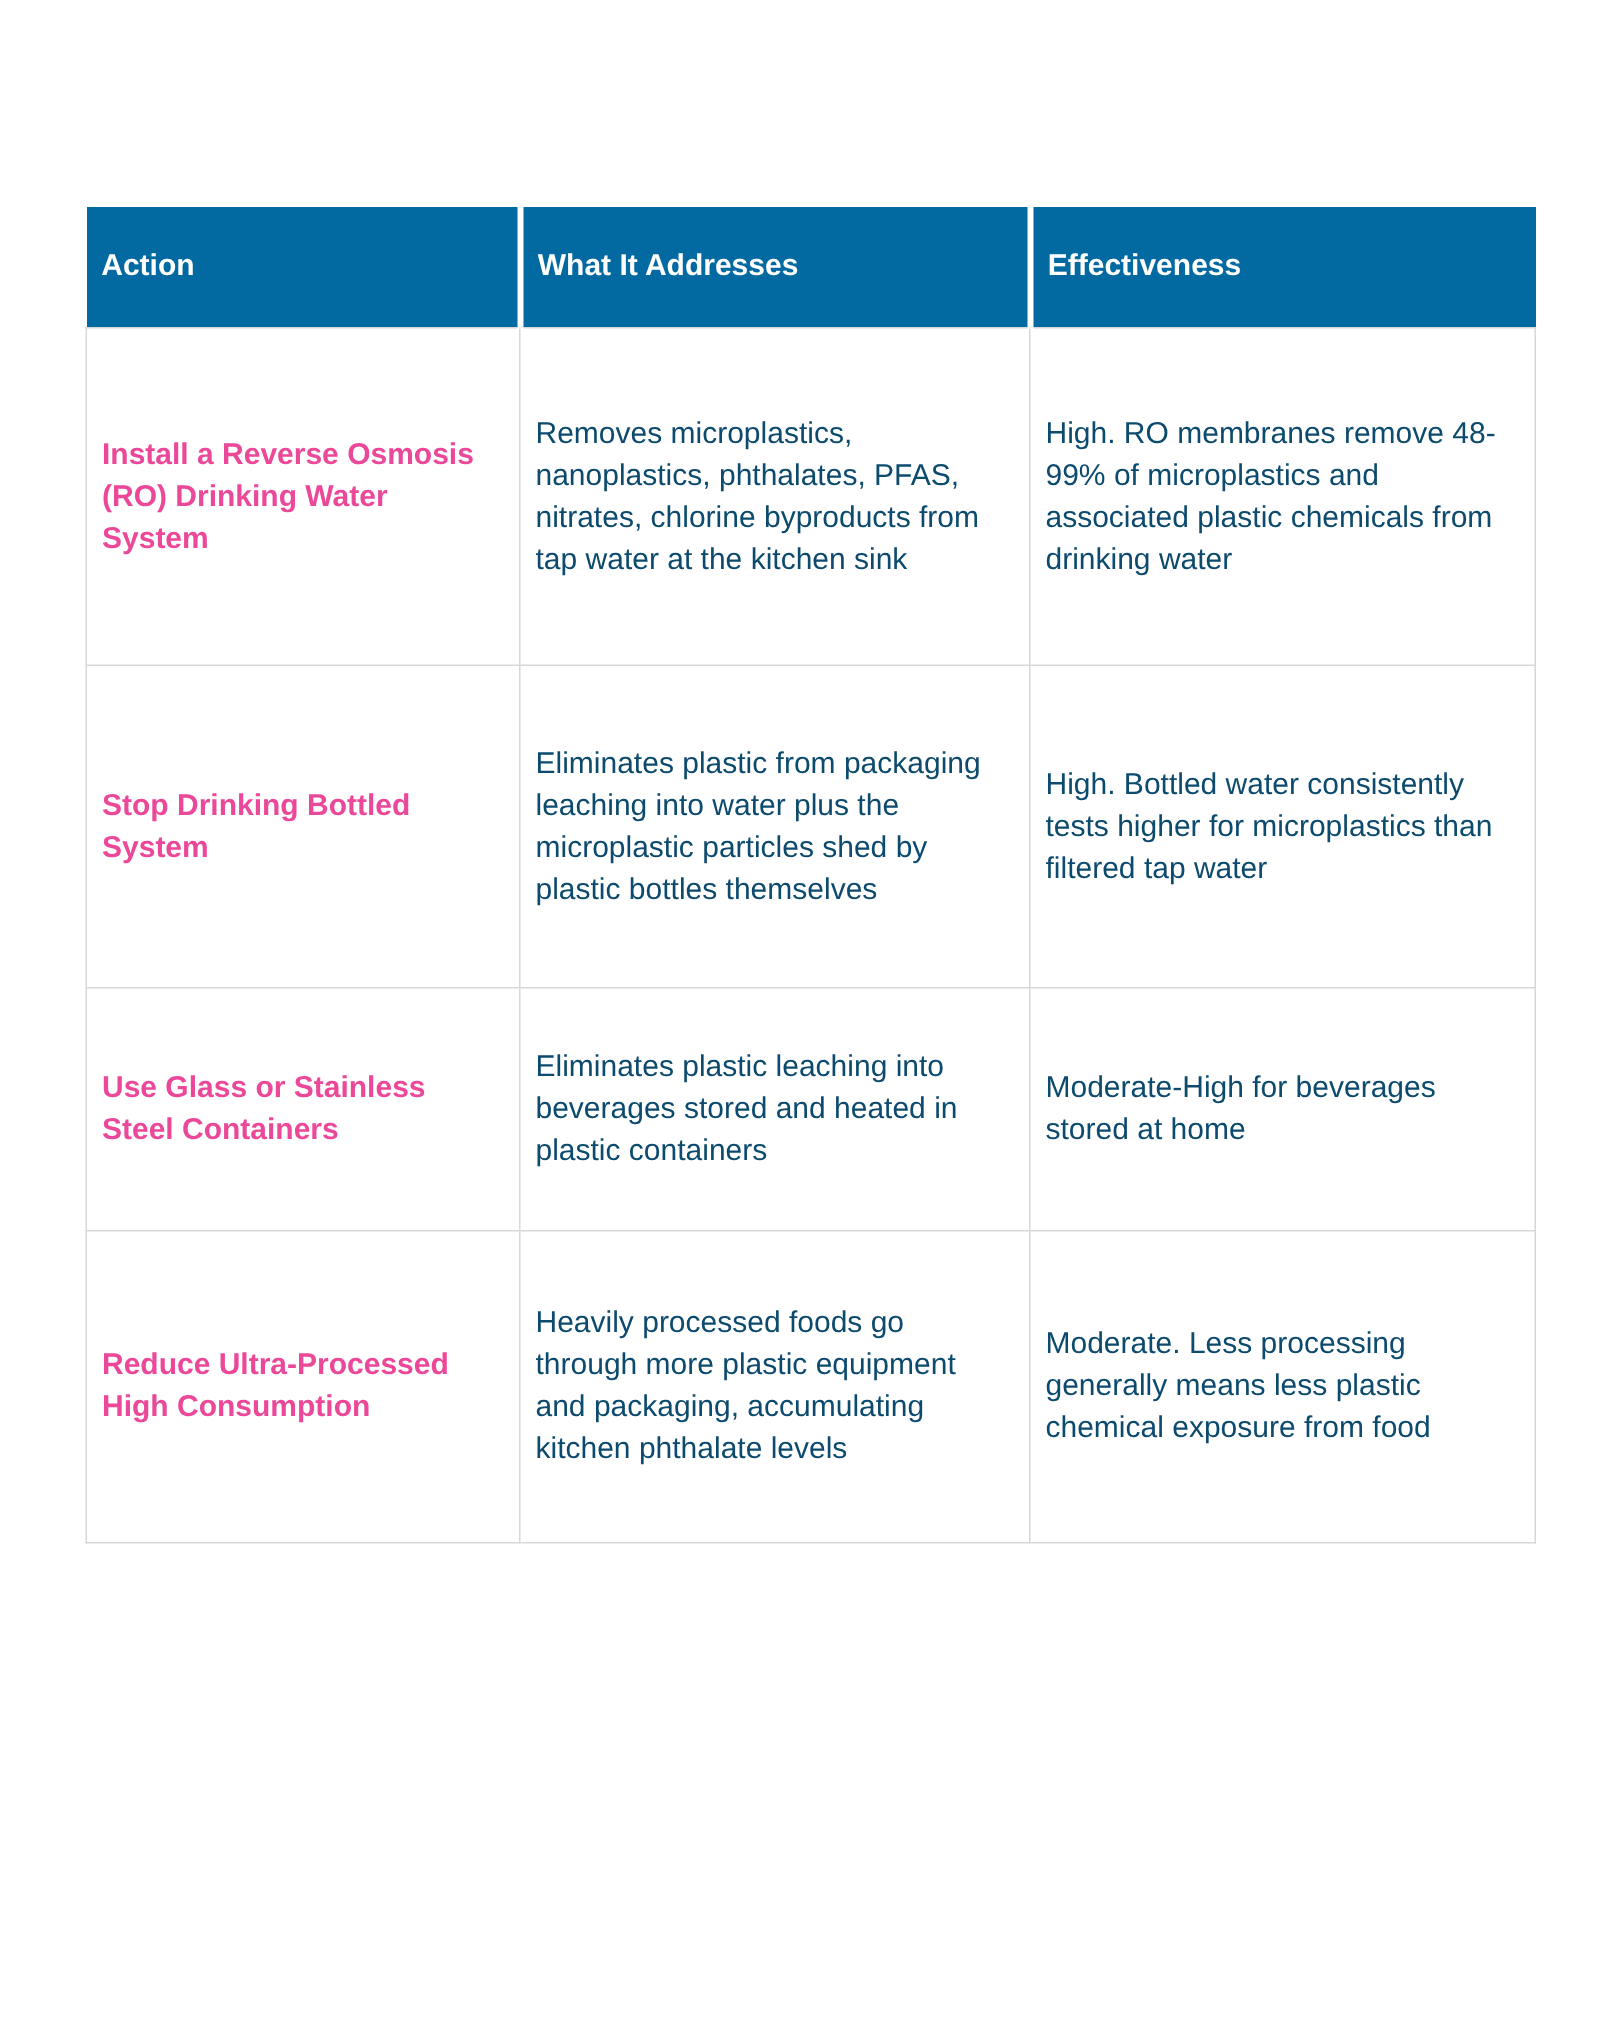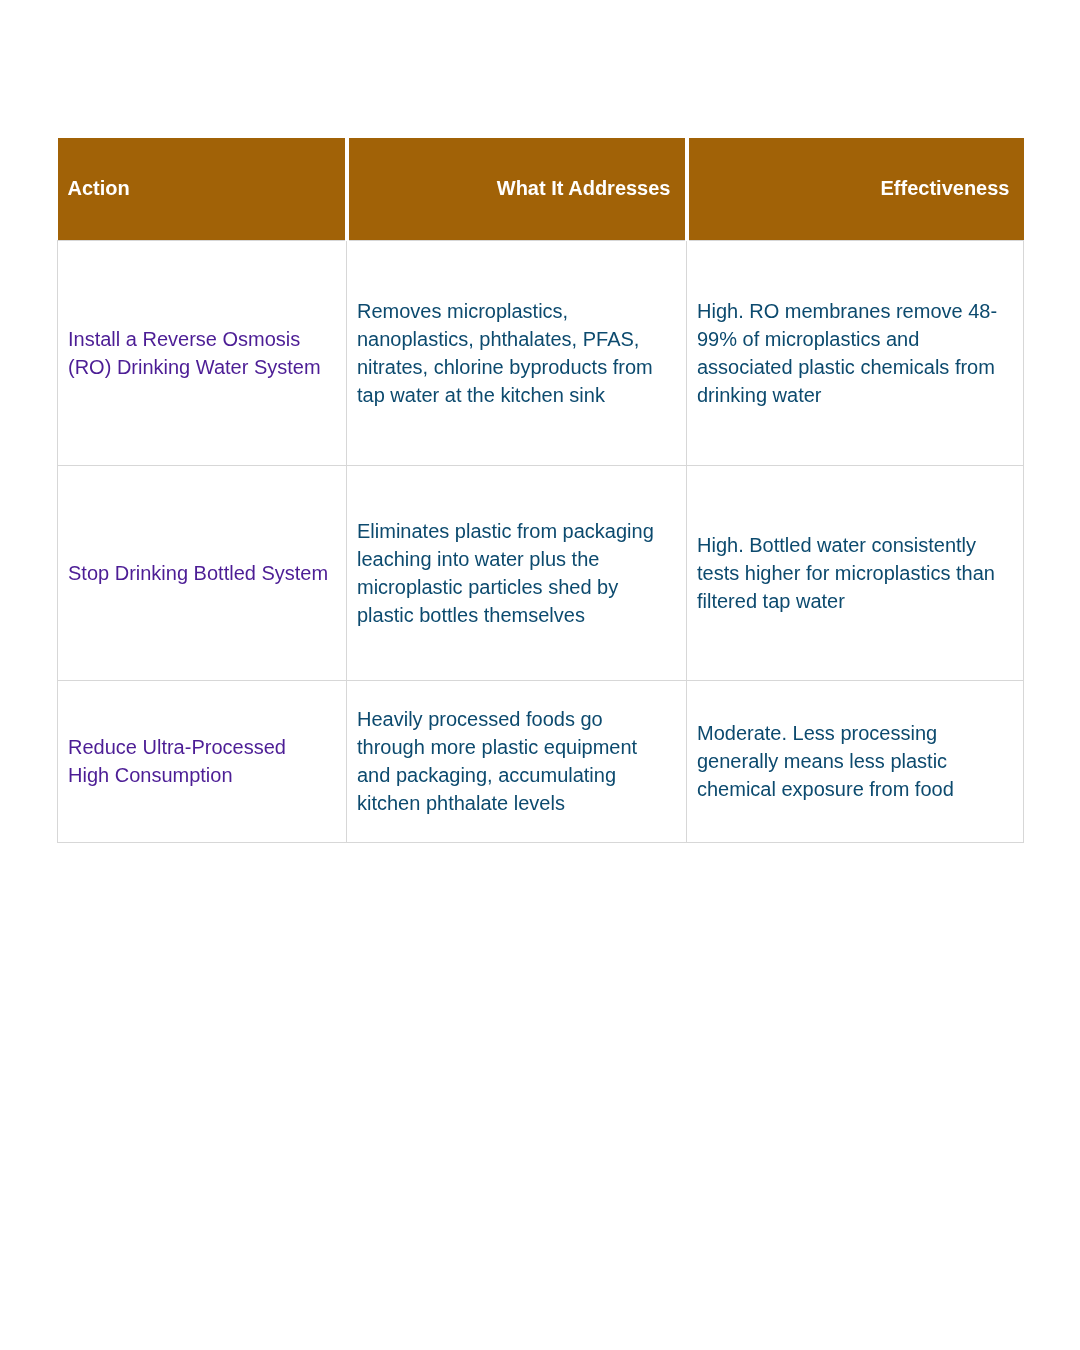--- a/index.html
+++ b/index.html
@@ -24,48 +24,47 @@
   table.info-table {
     border-collapse: collapse;
     width: 100%;
     table-layout: fixed;
   }
   col.c1 { width: 289px; }
   col.c2 { width: 340px; }
   col.c3 { width: 337px; }
 
   thead th {
-    background: #a16207;
+    background: #0369a1;
     color: #ffffff;
     font-size: 20px;
     font-weight: bold;
     text-align: left;
     vertical-align: middle;
-    height: 102px;
+    height: 80px;
     padding: 10px 14px 10px 10px;
     box-sizing: border-box;
   }
   thead th + th {
     border-left: 4px solid #ffffff;
-    text-align: right;
   }
 
   tbody td {
     border: 1px solid #d7d7d7;
     padding: 16px 14px 16px 10px;
     vertical-align: middle;
     font-size: 20px;
     line-height: 1.4;
     color: #0c4a6e;
     box-sizing: border-box;
     background: #ffffff;
   }
   tbody td.action {
-    font-weight: normal;
-    color: #4c1d95;
+    font-weight: bold;
+    color: #ec4899;
   }
   tbody tr:nth-child(1) { height: 225px; }
   tbody tr:nth-child(2) { height: 215px; }
   tbody tr:nth-child(3) { height: 162px; }
   tbody tr:nth-child(4) { height: 208px; }
   tbody tr:nth-child(5) { height: 163px; }
 </style>
 </head>
 <body>
 
@@ -89,20 +88,25 @@
           <td class="action">Install a Reverse Osmosis (RO) Drinking Water System</td>
           <td>Removes microplastics, nanoplastics, phthalates, PFAS, nitrates, chlorine byproducts from tap water at the kitchen sink</td>
           <td>High. RO membranes remove 48-99% of microplastics and associated plastic chemicals from drinking water</td>
         </tr>
         <tr>
           <td class="action">Stop Drinking Bottled System</td>
           <td>Eliminates plastic from packaging leaching into water plus the microplastic particles shed by plastic bottles themselves</td>
           <td>High. Bottled water consistently tests higher for microplastics than filtered tap water</td>
         </tr>
         <tr>
+          <td class="action">Use Glass or Stainless Steel Containers</td>
+          <td>Eliminates plastic leaching into beverages stored and heated in plastic containers</td>
+          <td>Moderate-High for beverages stored at home</td>
+        </tr>
+        <tr>
           <td class="action">Reduce Ultra-Processed High Consumption</td>
           <td>Heavily processed foods go through more plastic equipment and packaging, accumulating kitchen phthalate levels</td>
           <td>Moderate. Less processing generally means less plastic chemical exposure from food</td>
         </tr>
       </tbody>
     </table>
   </div>
 </div>
 
 </body></html>

